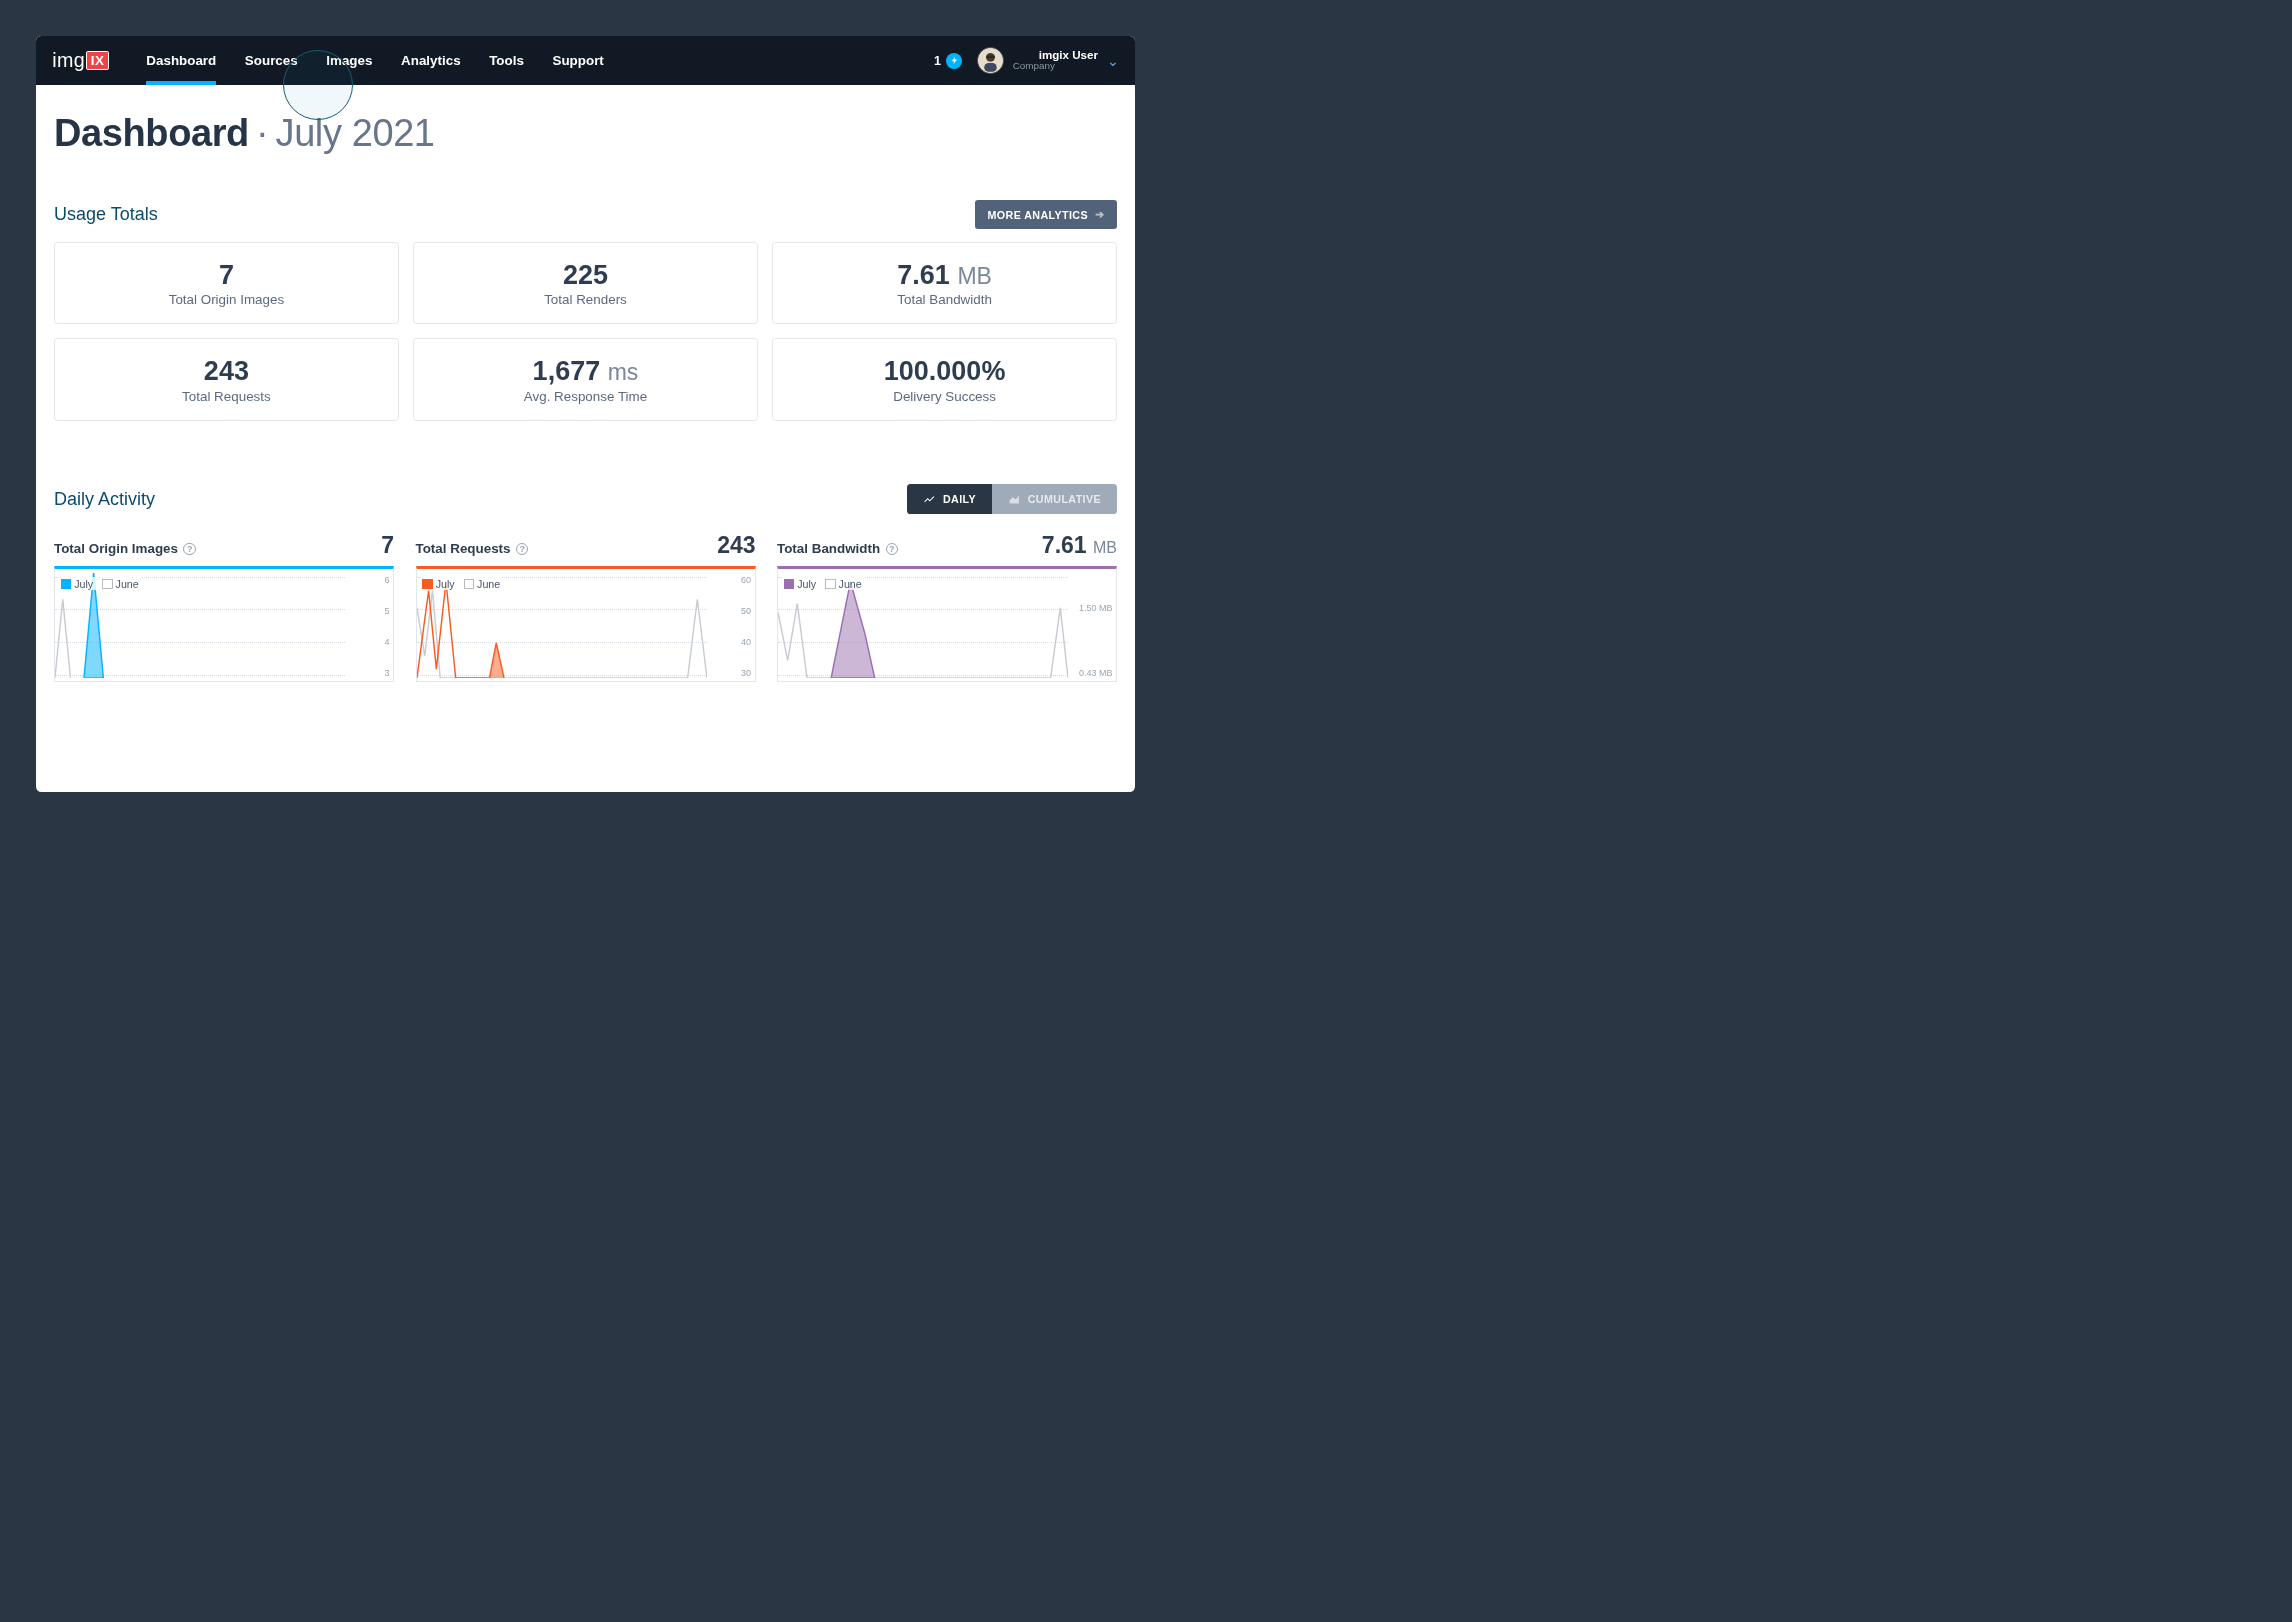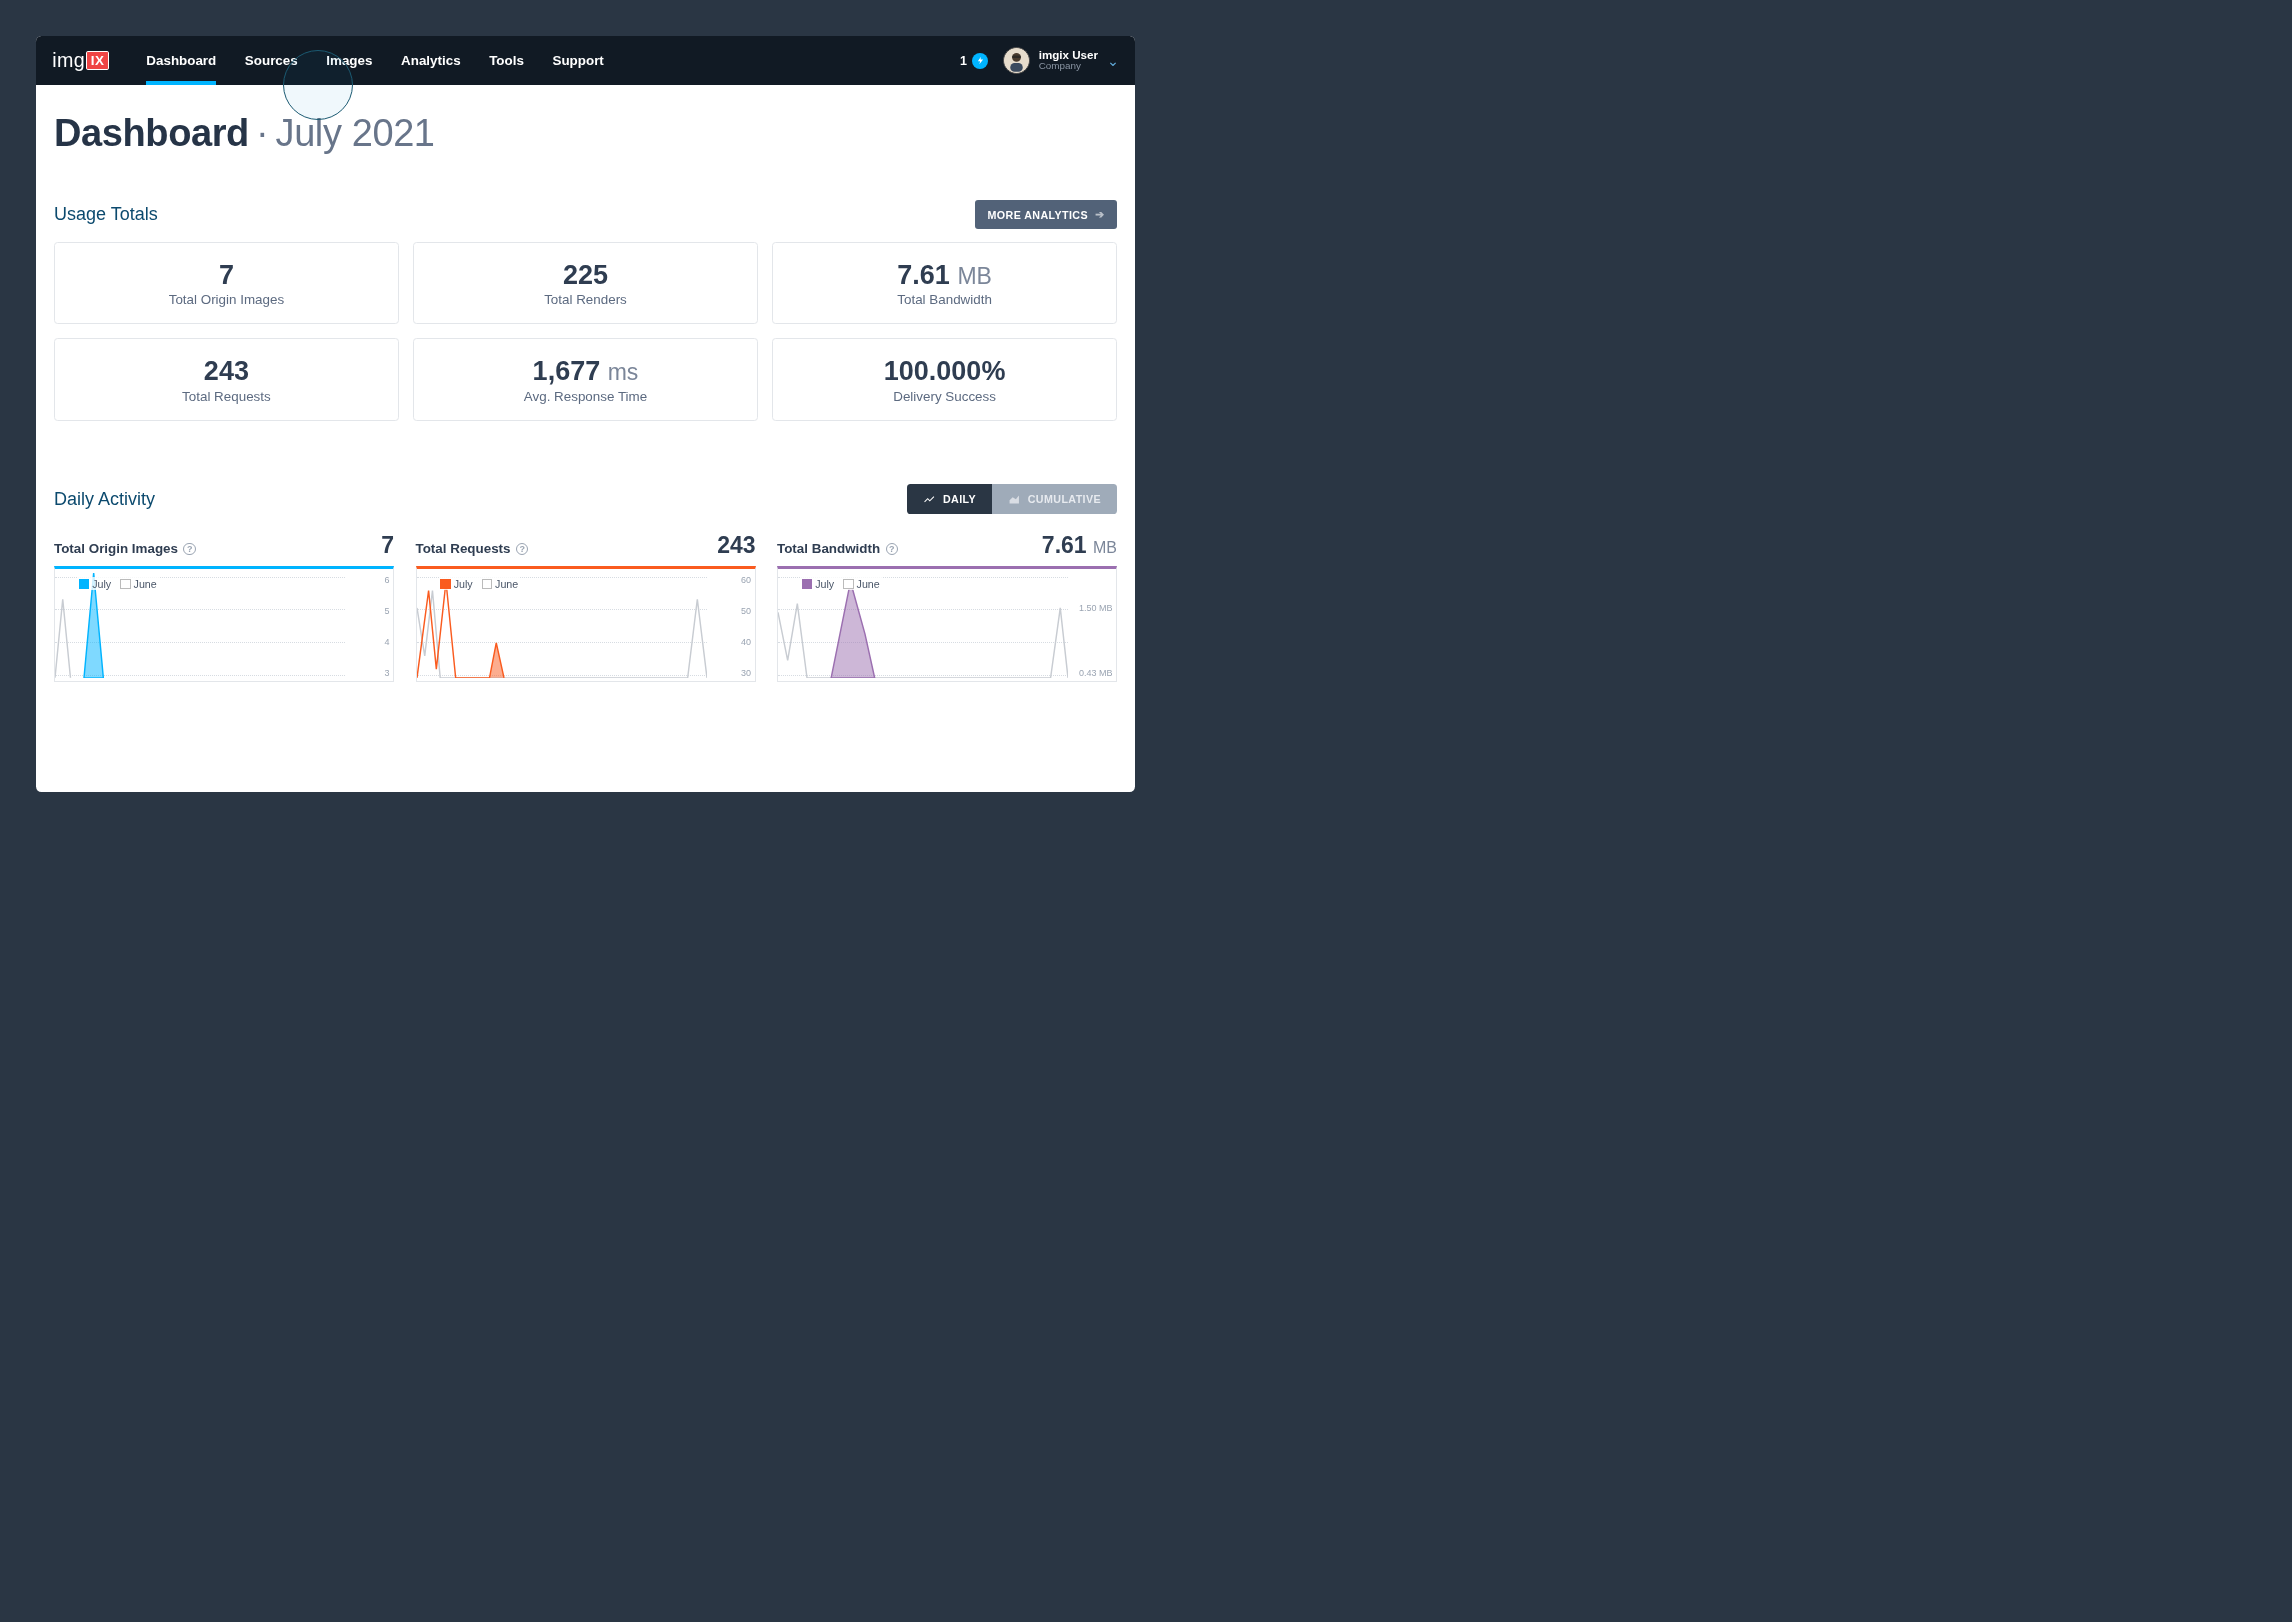--- a/index.html
+++ b/index.html
@@ -85,21 +85,21 @@
   .user-menu { display: flex; align-items: center; gap: 9px; cursor: pointer; }
   .avatar {
     width: 27px; height: 27px; border-radius: 50%;
     background: #d9cfc2;
     display: flex; align-items: center; justify-content: center;
     overflow: hidden;
     border: 1.8px solid #444;
   }
   .avatar svg { width: 100%; height: 100%; }
   .user-text { line-height: 1.1; }
-  .user-name { color: #fff; font-size: 11.6px; font-weight: 600; }
+  .user-name { color: #fff; font-size: 11.6px; font-weight: 600; margin-left: 26px; }
   .user-company { color: #8a95a3; font-size: 9.9px; }
   .chevron { color: #5fa8d6; font-size: 14.3px; }
 
   
   .highlight-circle {
     position: absolute;
     top: 14.3px; left: 247px;
     width: 70px; height: 70px;
     border: 1.8px solid #1b5a72;
     border-radius: 50%;
@@ -216,21 +216,21 @@
   }
   .chart-val .unit { font-weight: 400; color: #7b8699; font-size: 16px; }
   .chart-box {
     border: 0.9px solid #e3e6ea;
     border-top: 3.6px solid var(--accent);
     height: 116px;
     position: relative;
     overflow: hidden;
   }
   .legend {
-    position: absolute; top: 7.2px; left: 22px;
+    position: absolute; top: 7.2px; left: 4px;
     display: flex; gap: 9px; align-items: center;
     font-size: 10.7px; color: #4a5668;
     z-index: 2;
     background: rgba(255,255,255,0.8);
     padding: 0.9px 1.8px;
   }
   .swatch { width: 10.7px; height: 10.7px; border: 0.9px solid #888; display: inline-block; margin-right: 2.7px; vertical-align: -1.8px; }
   .swatch.cur { background: var(--accent); border-color: var(--accent); }
   .swatch.prev { background: #fff; border-color: #bbb; }
   .ylabels {

